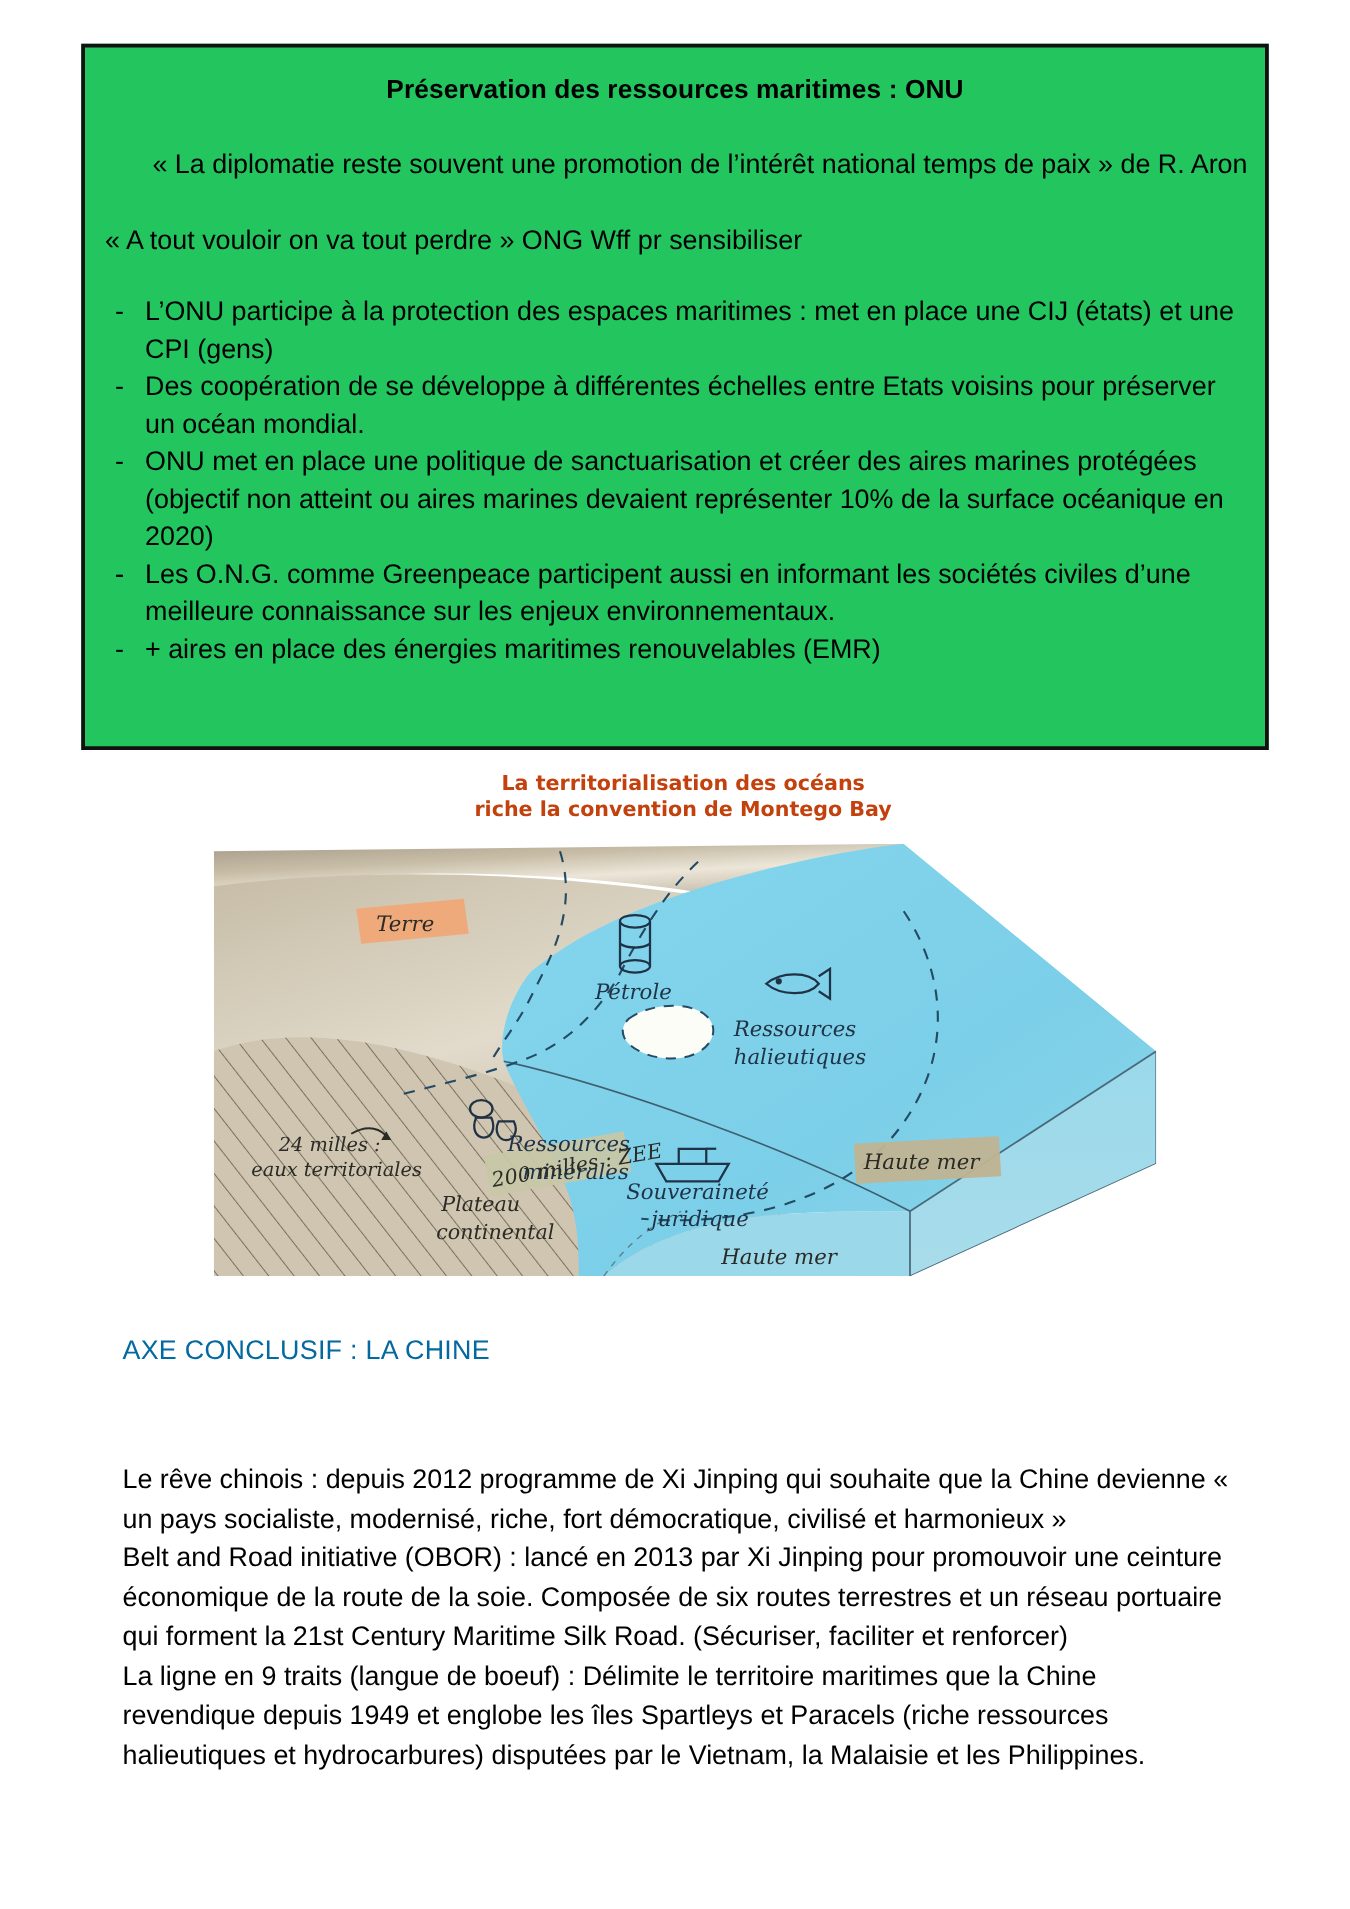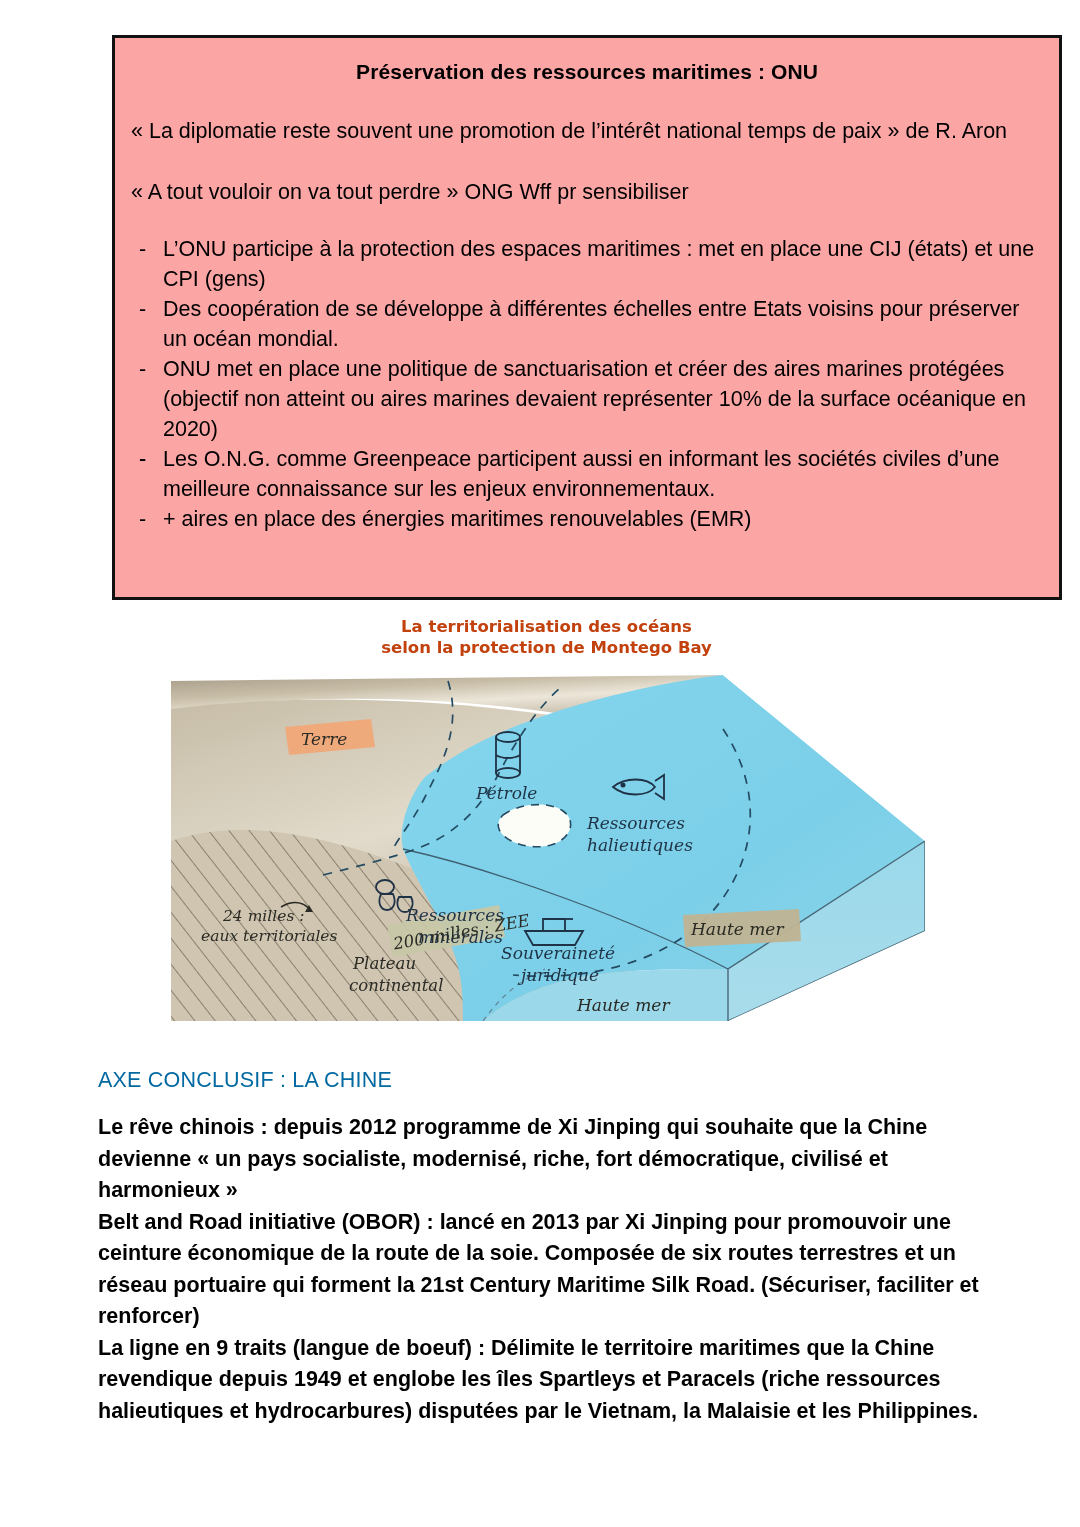--- a/index.html
+++ b/index.html
@@ -18,39 +18,38 @@
 
   
   .note-box {
     position: absolute;
     left: 65px;
     top: 35px;
     width: 950px;
     height: 565px;
     border: 3px solid #111111;
     box-sizing: border-box;
-    background: #fca5a5;
-    margin-left: 47px;
+    background: #22c55e;
   }
   .note-title {
     text-align: center;
     font-size: 21px;
     font-weight: bold;
     margin: 22px 0 0 0;
     letter-spacing: 0.1px;
   }
   .note-body {
     padding: 0 14px 0 16px;
   }
   .para {
     font-size: 21.5px;
     line-height: 31px;
     margin: 0;
   }
-  .para-1 { margin-top: 32px; }
+  .para-1 { margin-top: 32px; text-align: right; }
   .para-2 { margin-top: 30px; }
 
   .bullet-list {
     margin: 26px 0 0 0;
     padding: 0;
     list-style: none;
   }
   .bullet-item {
     font-size: 21.5px;
     line-height: 30px;
@@ -108,23 +107,22 @@
     position: absolute;
     left: 98px;
     top: 1068px;
     font-size: 21.5px;
     color: #0369a1;
     letter-spacing: 0.2px;
   }
   .concl {
     position: absolute;
     left: 98px;
-    top: 1112px;
+    top: 1168px;
     width: 890px;
-    font-weight: bold;
   }
   .concl p {
     font-size: 21.5px;
     line-height: 31.5px;
     margin: 0;
   }
 </style>
 </head>
 <body>
 
@@ -158,21 +156,21 @@
         <span class="bullet-dash">-</span>
         <span>+ aires en place des énergies maritimes renouvelables (EMR)</span>
       </li>
     </ul>
   </div>
 </div>
 
 <div class="figure">
   <div class="fig-title">
     <div>La territorialisation des océans</div>
-    <div>selon la protection de Montego Bay</div>
+    <div>riche la convention de Montego Bay</div>
   </div>
 
   <div class="fig-canvas">
     <svg width="767" height="353" viewBox="0 0 767 353" xmlns="http://www.w3.org/2000/svg">
       <defs>
         <linearGradient id="landGrad" x1="0" y1="0" x2="0.6" y2="1">
           <stop offset="0%" stop-color="#a59a86"></stop>
           <stop offset="35%" stop-color="#c9bfa9"></stop>
           <stop offset="60%" stop-color="#ece6d9"></stop>
           <stop offset="100%" stop-color="#b8ad98"></stop>

